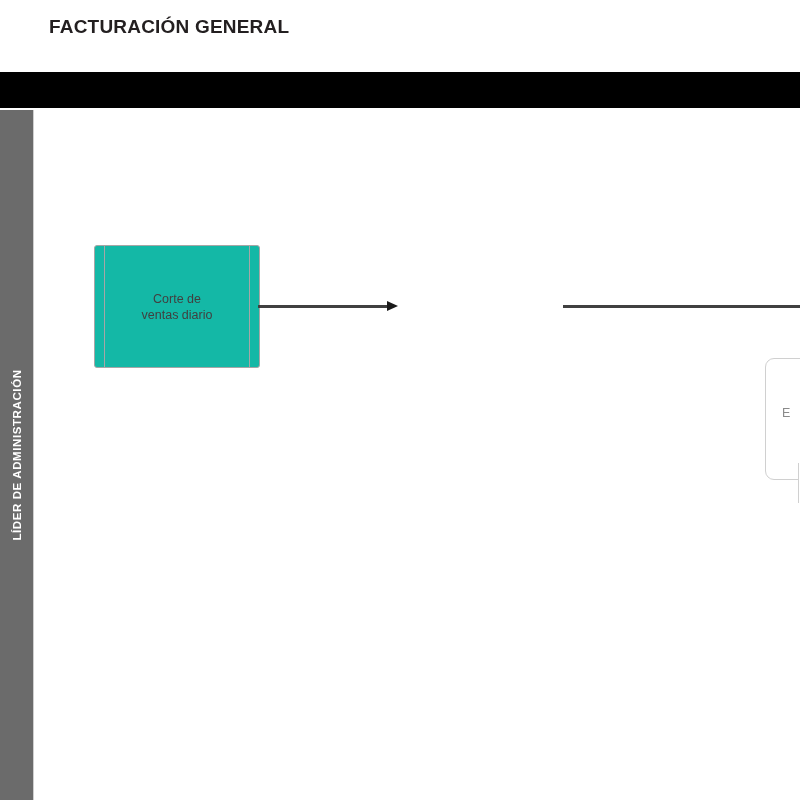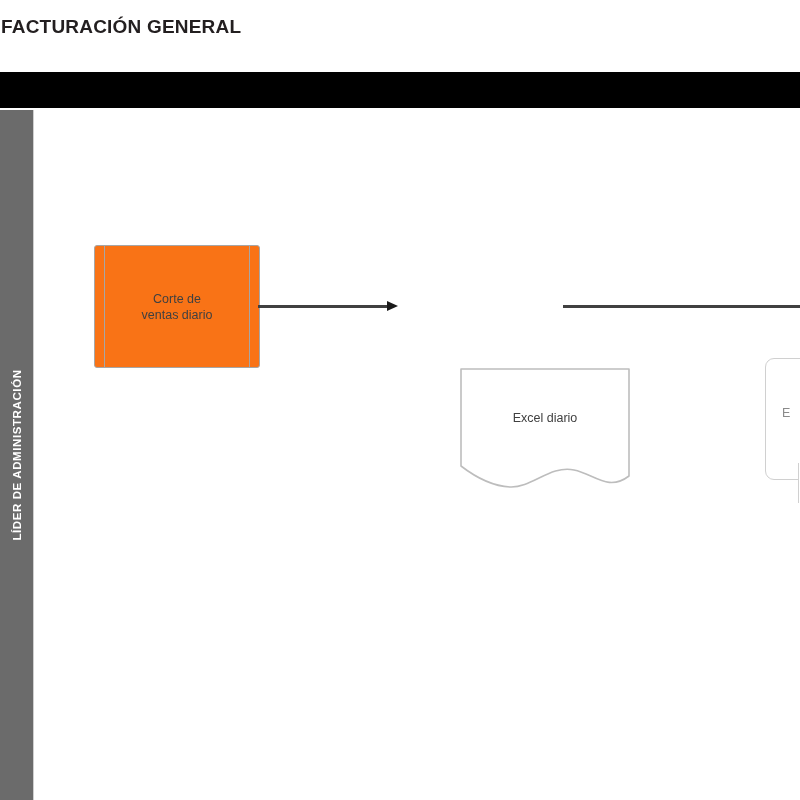--- a/index.html
+++ b/index.html
@@ -19,20 +19,21 @@
   
   #page-title {
     position: absolute;
     left: 1px;
     top: 16px;
     font-size: 19px;
     font-weight: bold;
     letter-spacing: 0.2px;
     color: #231f20;
     white-space: nowrap;
+    padding-left: 48px;
   }
 
   
   #black-band {
     position: absolute;
     left: 0;
     top: 72px;
     width: 800px;
     height: 36px;
     background: #000000;
@@ -98,21 +99,21 @@
     white-space: pre-line;
   }
 
   
   #node-corte-ventas {
     position: absolute;
     left: 94px;
     top: 245px;
     width: 166px;
     height: 123px;
-    background: #f97316;
+    background: #14b8a6;
     border: 1.5px solid #a6a6a6;
     border-radius: 3px;
     box-sizing: border-box;
     display: flex;
     align-items: center;
     justify-content: center;
   }
   #node-corte-ventas .inner-rule {
     position: absolute;
     top: 0;
@@ -238,29 +239,20 @@
     <div class="shape-label">Corte de
 ventas diario</div>
   </div>
 
   <div id="edge-corte-to-consultar" class="connector">
     <span class="line"></span>
     <span class="arrowhead"></span>
   </div>
 
 
-  <div id="node-excel-diario">
-    <svg width="174" height="126" viewBox="0 0 174 126">
-      <path d="M 3 3 L 171 3 L 171 110
-               C 150 126, 136 108, 116 104
-               C 92 99, 74 122, 52 121
-               C 32 120, 16 110, 3 100 Z" fill="#ffffff" stroke="#bdbdbd" stroke-width="1.6" stroke-linejoin="round"></path>
-    </svg>
-    <div class="shape-label">Excel diario</div>
-  </div>
 
   <div id="edge-consultar-to-right" class="connector">
     <span class="line"></span>
   </div>
 
   <div id="node-partial-right">
     <div class="tail-notch"></div>
     <div class="shape-label">E</div>
   </div>
 

